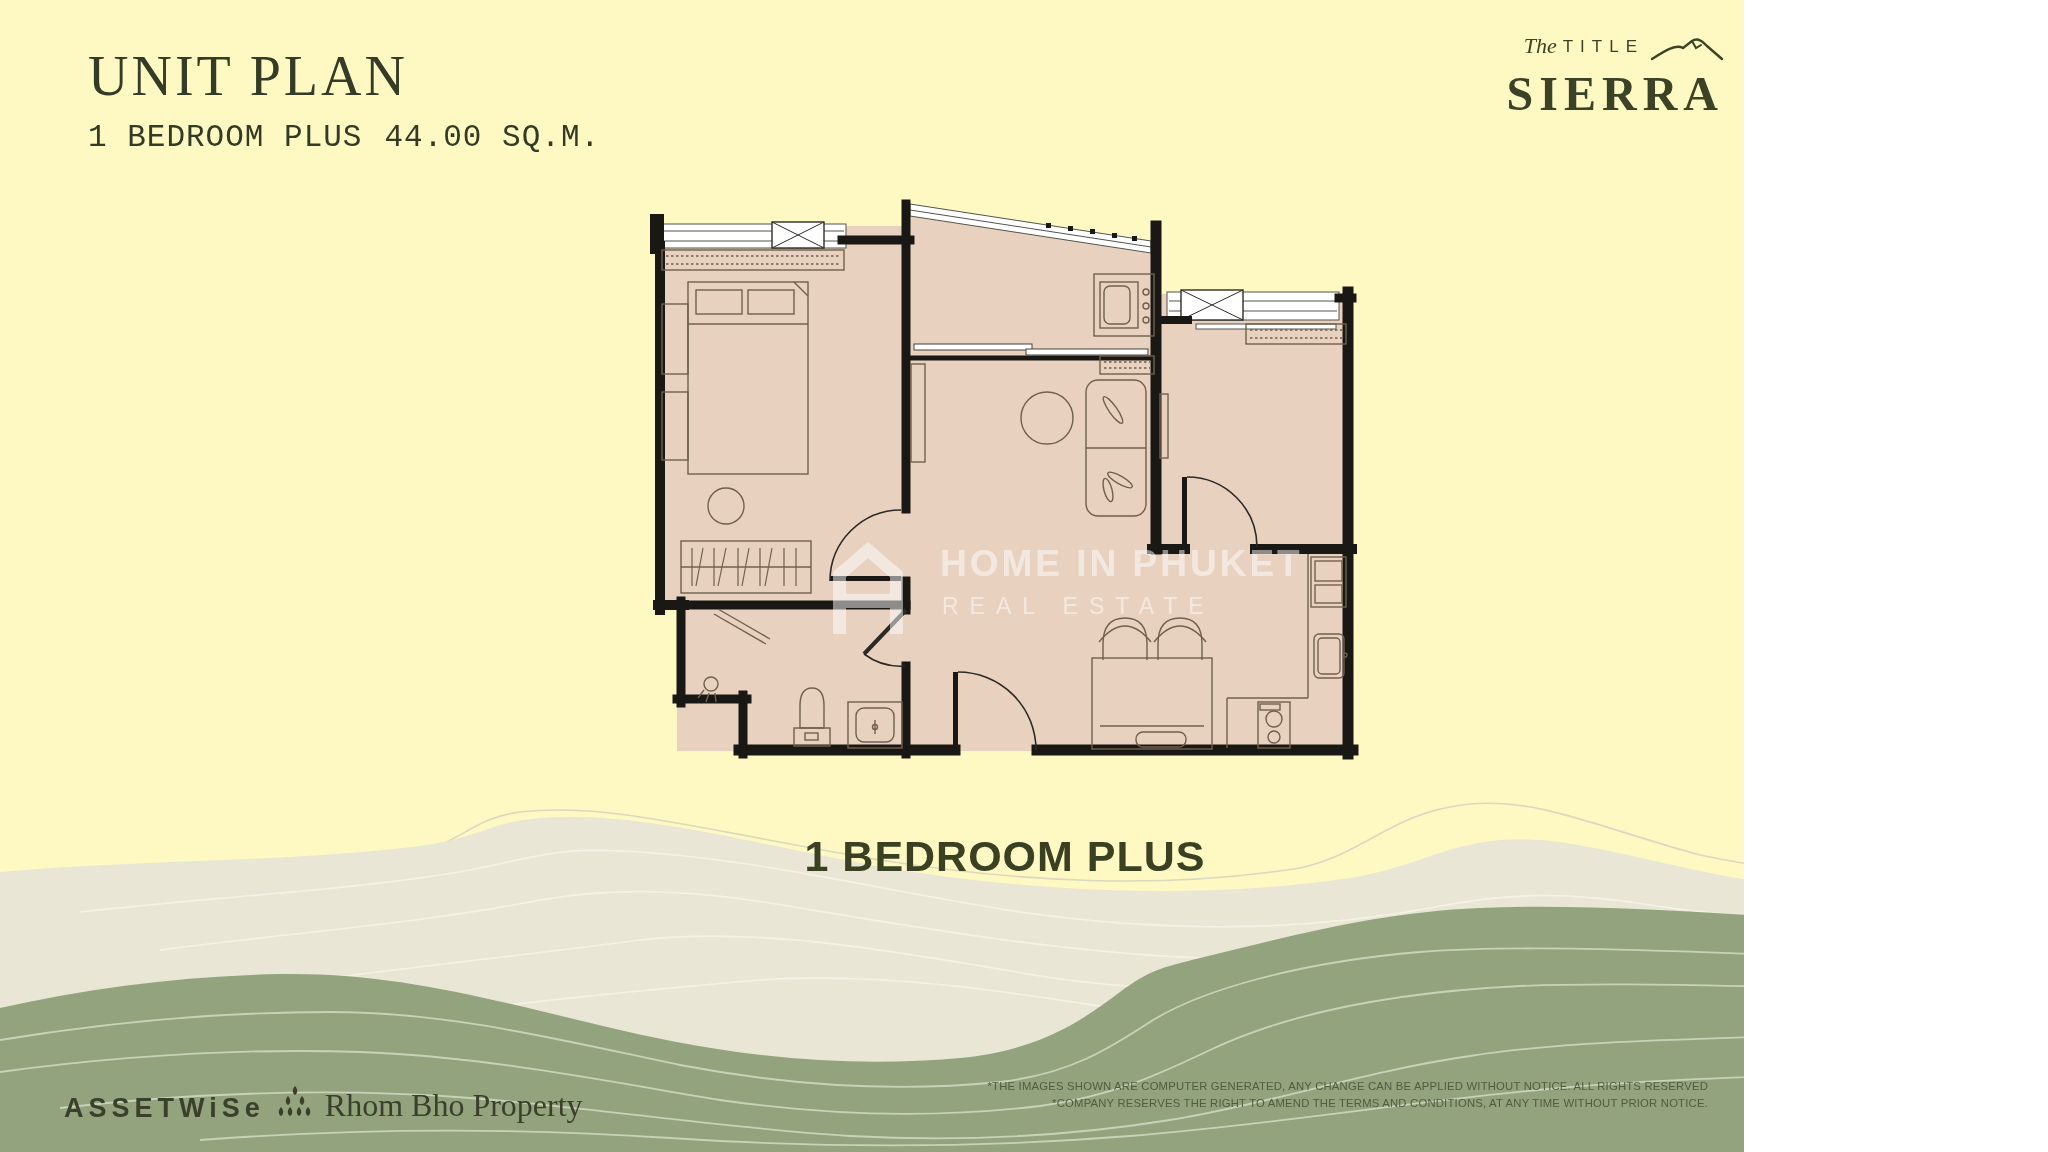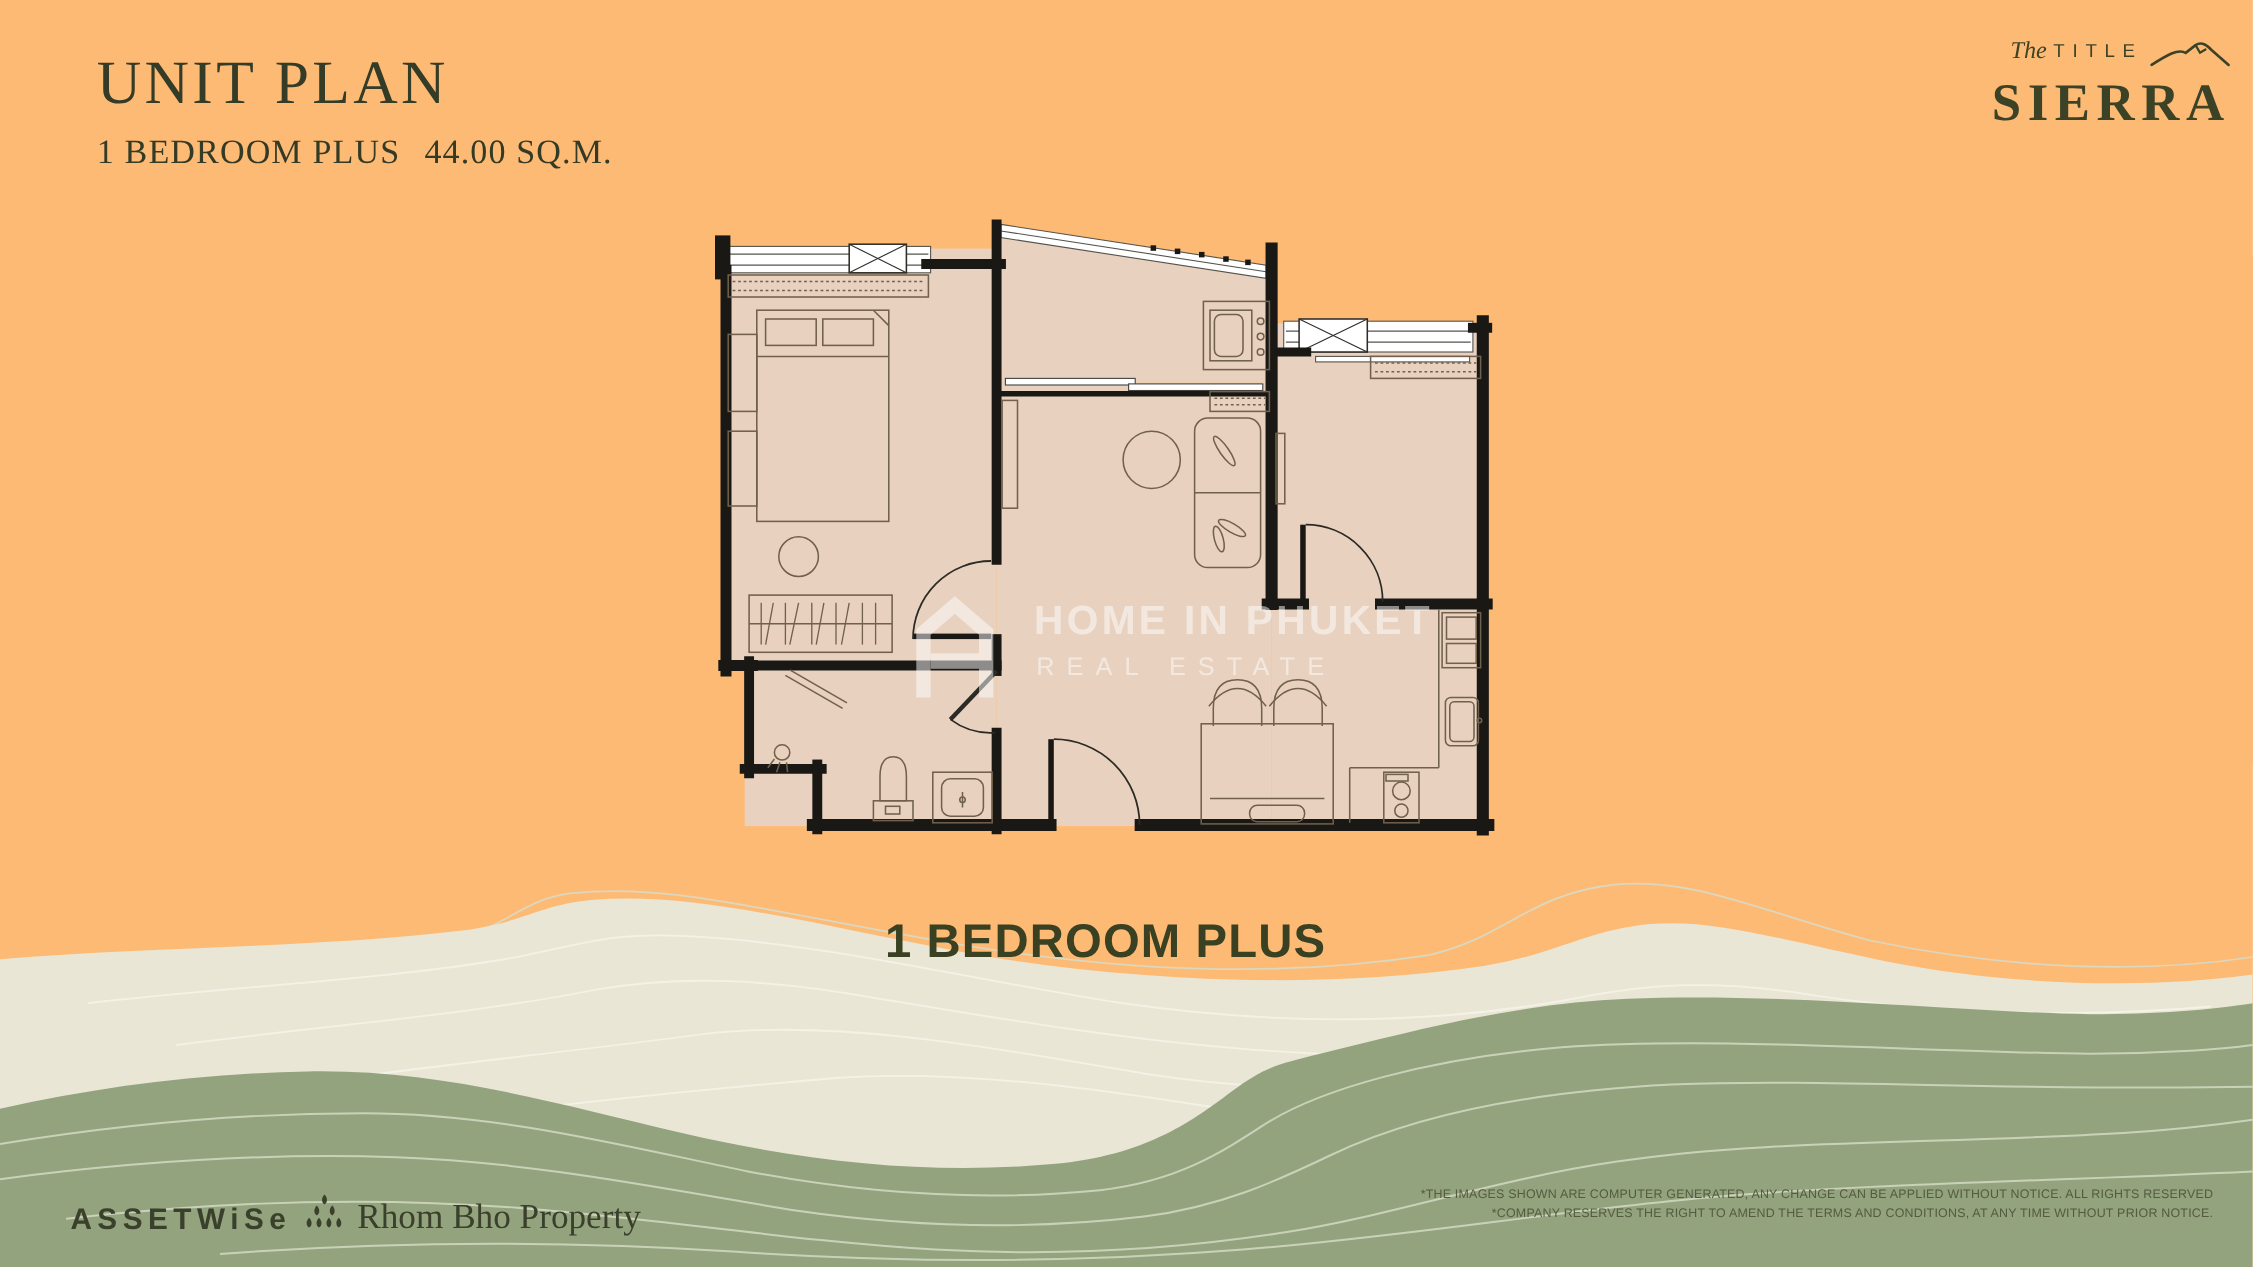--- a/index.html
+++ b/index.html
@@ -1,21 +1,21 @@
 <!DOCTYPE html>
 <html><head>
 <meta charset="utf-8">
 <style>
   html,body{margin:0;padding:0;}
-  #page{position:relative;width:2048px;height:1152px;background:#fdba74;overflow:hidden;
+  #page{position:relative;width:1744px;height:1152px;background:#fef9c3;overflow:hidden;
         font-family:"Liberation Sans",sans-serif;}
   
   .hdr{position:absolute;left:88px;top:44px;color:#343b26;}
   .hdr-title{font-family:"Liberation Serif",serif;font-size:56px;letter-spacing:3px;font-weight:400;}
-  .hdr-sub{font-family:Liberation Serif, serif;font-size:31px;letter-spacing:1px;margin-top:12px;color:#333a26;}
+  .hdr-sub{font-family:Liberation Mono, monospace;font-size:31px;letter-spacing:1px;margin-top:12px;color:#333a26;}
   .hdr-sub .area{margin-left:22px;}
   
   .brand{position:absolute;right:20px;top:36px;text-align:right;color:#3c4226;width:300px;}
   .brand-line1{display:flex;justify-content:flex-end;gap:6px;height:30px;}
   .brand-the{font-family:"Liberation Serif",serif;font-style:italic;font-size:22px;line-height:20px;}
   .brand-word{font-size:17px;letter-spacing:7px;font-weight:500;line-height:22px;}
   .brand-name{font-family:"Liberation Serif",serif;font-size:48px;letter-spacing:6px;font-weight:700;margin-top:0px;}
   
   .caption{position:absolute;left:620px;top:832px;width:770px;text-align:center;
            font-size:43px;font-weight:700;letter-spacing:1px;color:#3a4123;}

